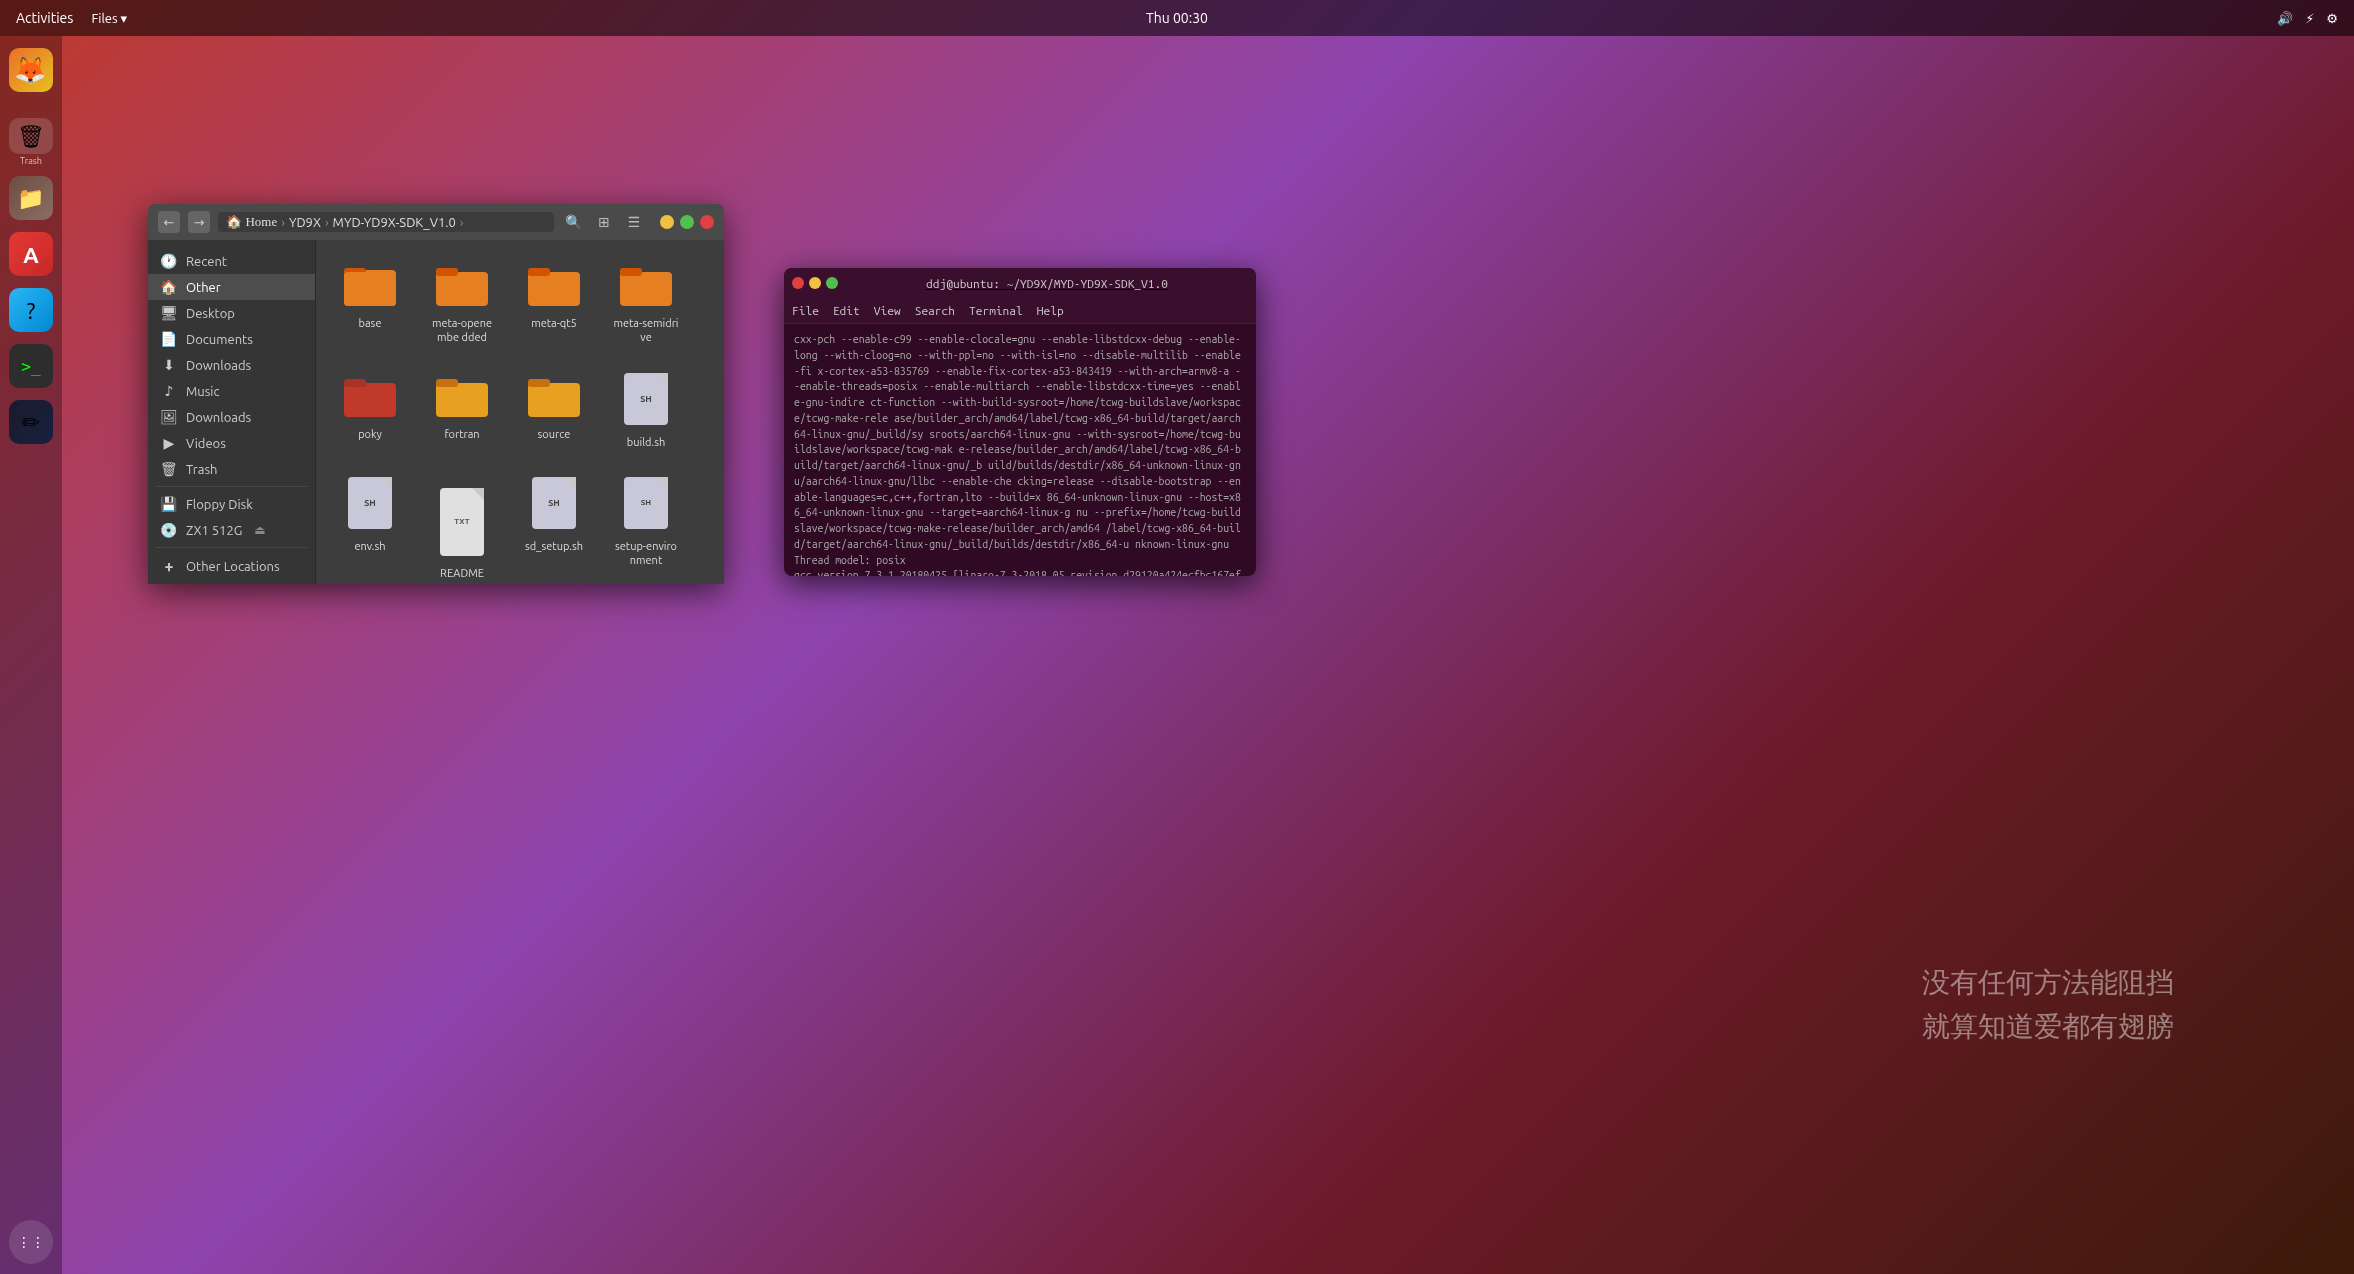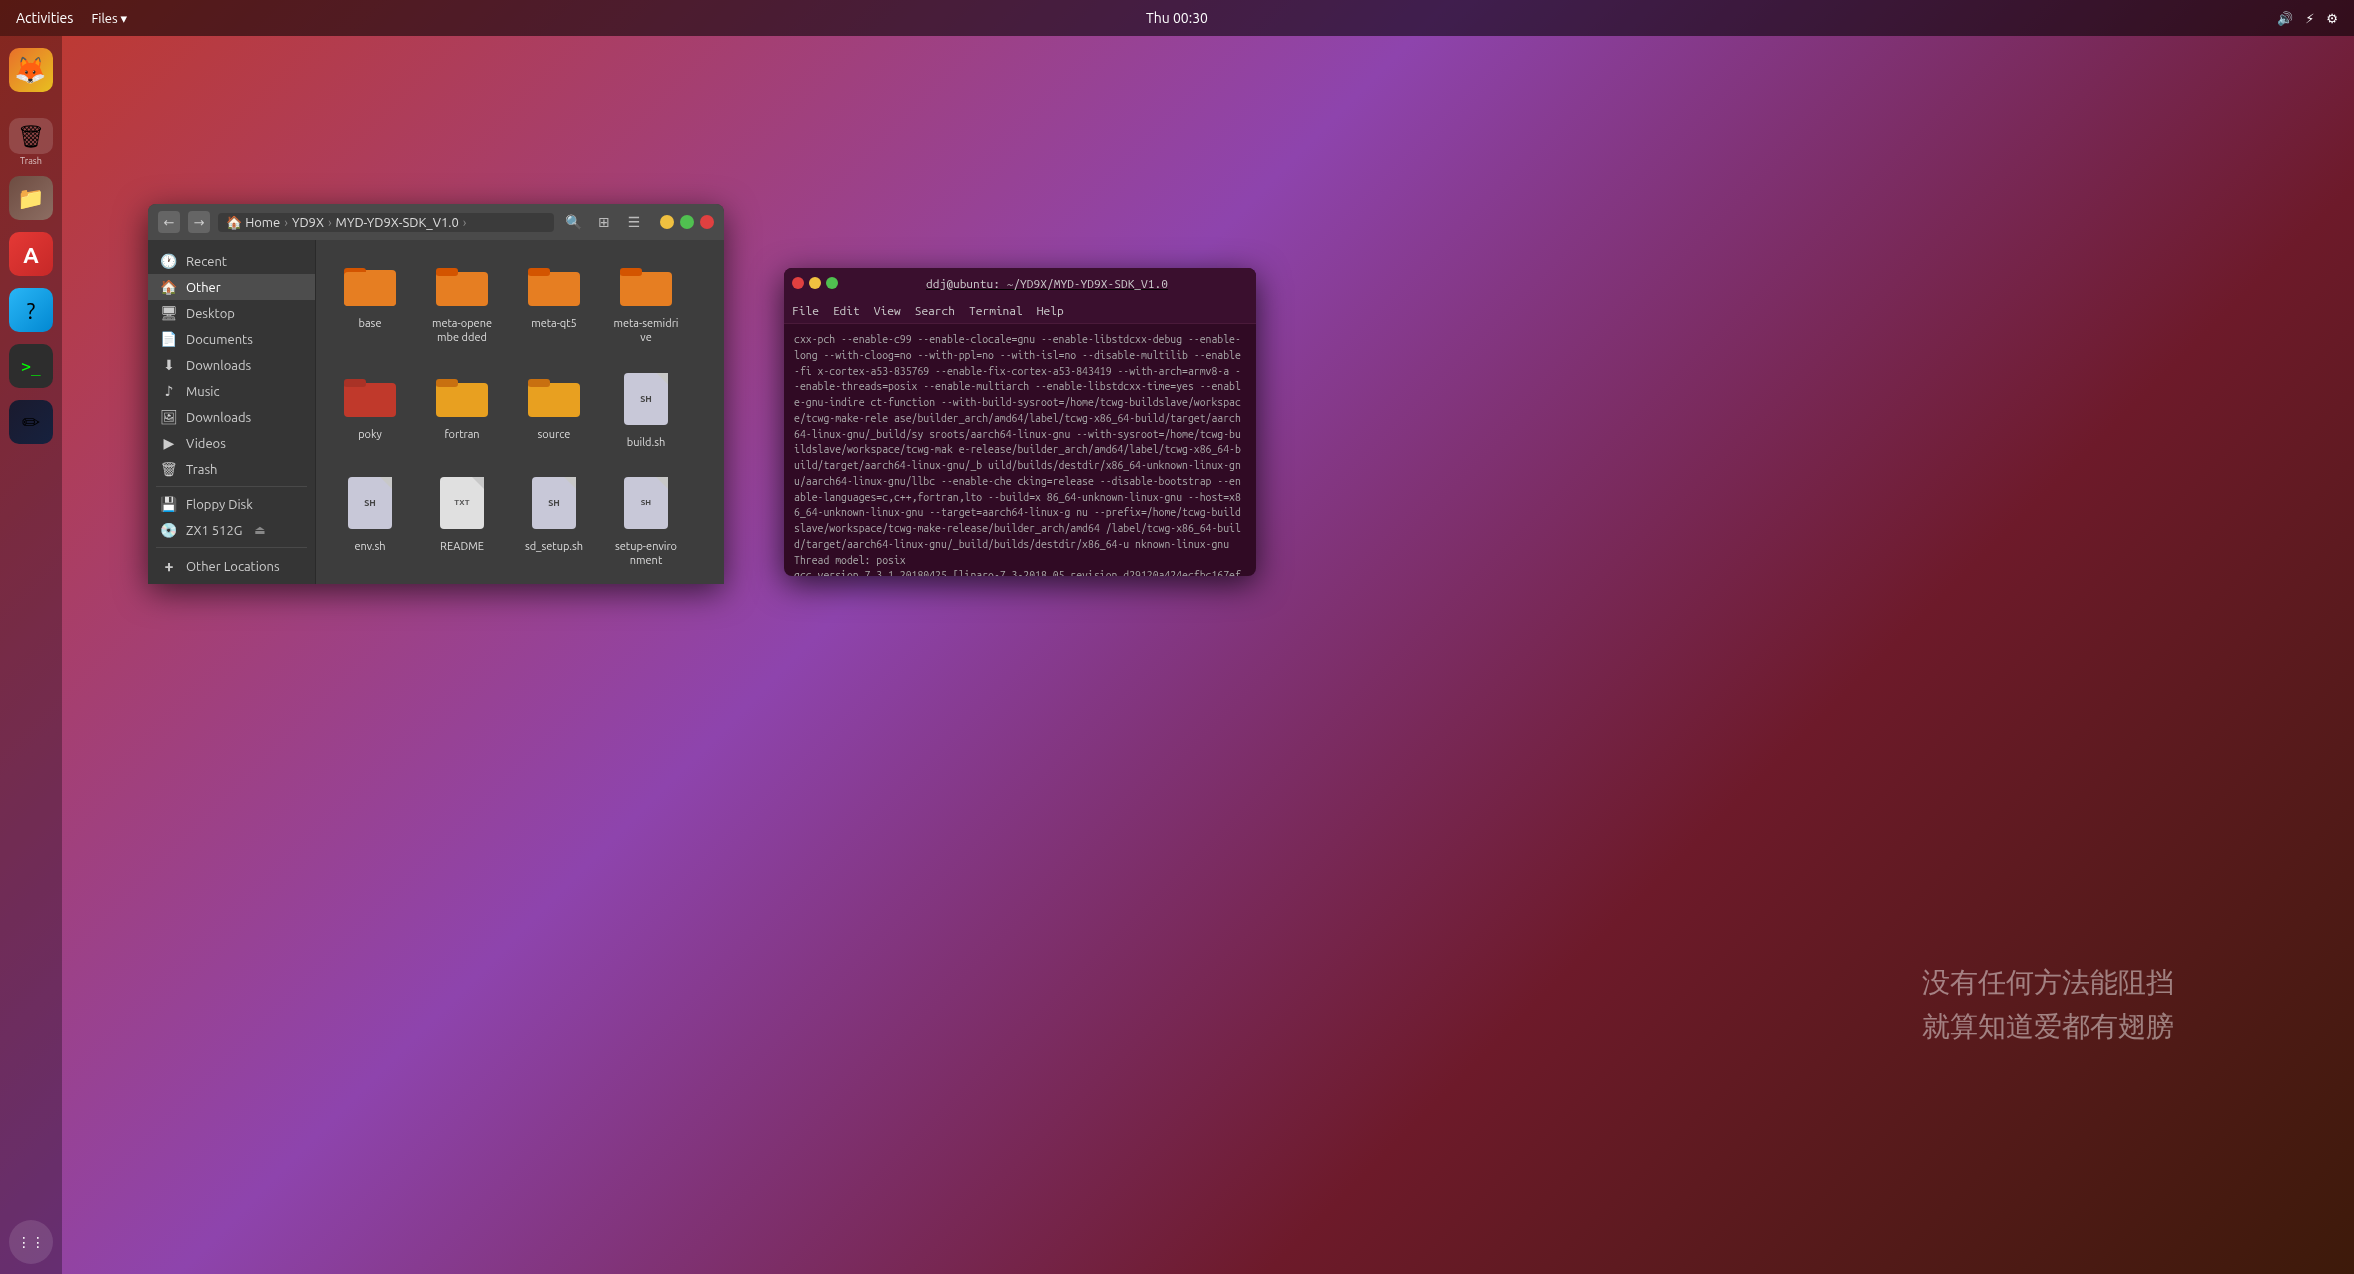--- a/index.html
+++ b/index.html
@@ -313,21 +313,21 @@
   <div class="dock-item dock-apps-btn">
     <div class="dock-icon" style="background:rgba(255,255,255,0.12);border-radius:50%;font-size:14px;color:#fff;">⋮⋮</div>
   </div>
 </div>
 
 <div class="file-manager">
   <div class="fm-titlebar">
     <div class="fm-nav-btn">←</div>
     <div class="fm-nav-btn">→</div>
     <div class="fm-breadcrumb">
-      <span style="cursor:pointer;">🏠 Home</span>
+      <span style="cursor:pointer;font-family:Liberation Serif, serif;">🏠 Home</span>
       <span class="fm-breadcrumb-sep">›</span>
       <span style="cursor:pointer;">YD9X</span>
       <span class="fm-breadcrumb-sep">›</span>
       <span style="cursor:pointer;">MYD-YD9X-SDK_V1.0</span>
       <span class="fm-breadcrumb-sep">›</span>
     </div>
     <div class="fm-toolbar-right">
       <div class="fm-icon-btn">🔍</div>
       <div class="fm-icon-btn">⊞</div>
       <div class="fm-icon-btn">☰</div>
@@ -455,21 +455,21 @@
           </div>
           <span class="fm-item-label">build.sh</span>
         </div>
         <div class="fm-item">
           <div class="fm-file-icon" style="background:#c8c8d8;width:44px;height:52px;">
             <span style="font-size:9px;color:#444;font-weight:bold;">SH</span>
           </div>
           <span class="fm-item-label">env.sh</span>
         </div>
         <div class="fm-item">
-          <div class="fm-file-icon" style="background:#e0e0e0;width:44px;height:52px;">
+          <div class="fm-file-icon" style="background:#e0e0e0;width:44px;height:68px;margin-top:11px;">
             <span style="font-size:8px;color:#555;font-weight:bold;">TXT</span>
           </div>
           <span class="fm-item-label">README</span>
         </div>
         <div class="fm-item">
           <div class="fm-file-icon" style="background:#c8c8d8;width:44px;height:52px;">
             <span style="font-size:9px;color:#444;font-weight:bold;">SH</span>
           </div>
           <span class="fm-item-label">sd_setup.sh</span>
         </div>

